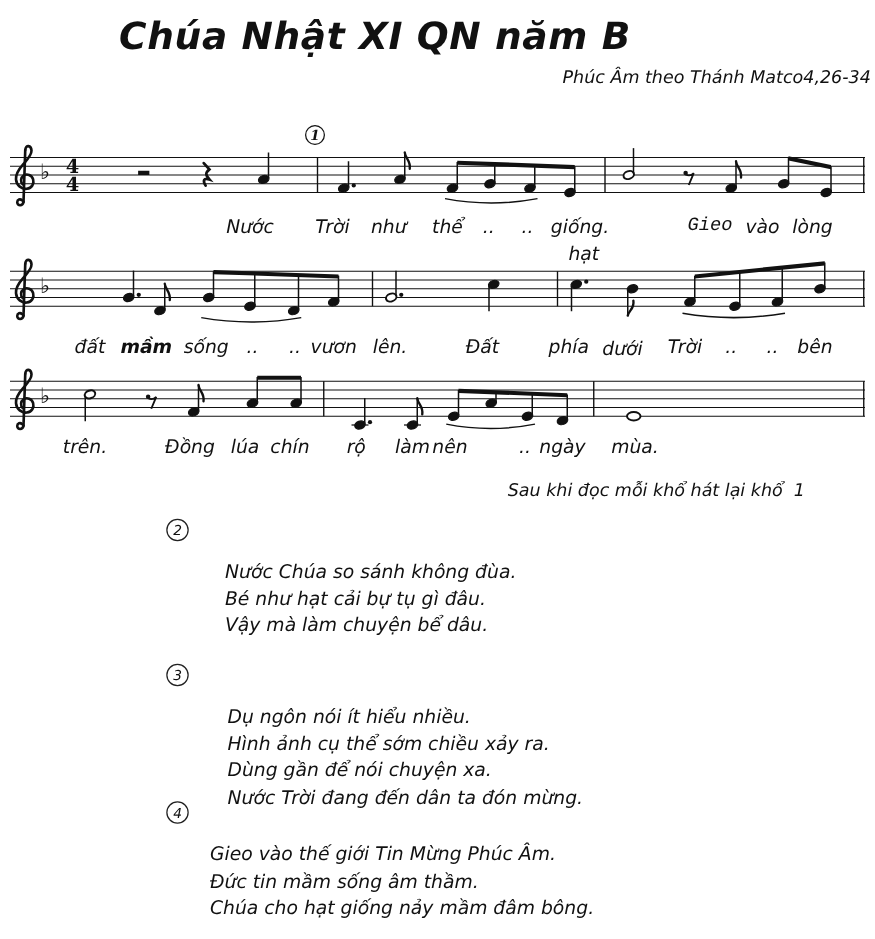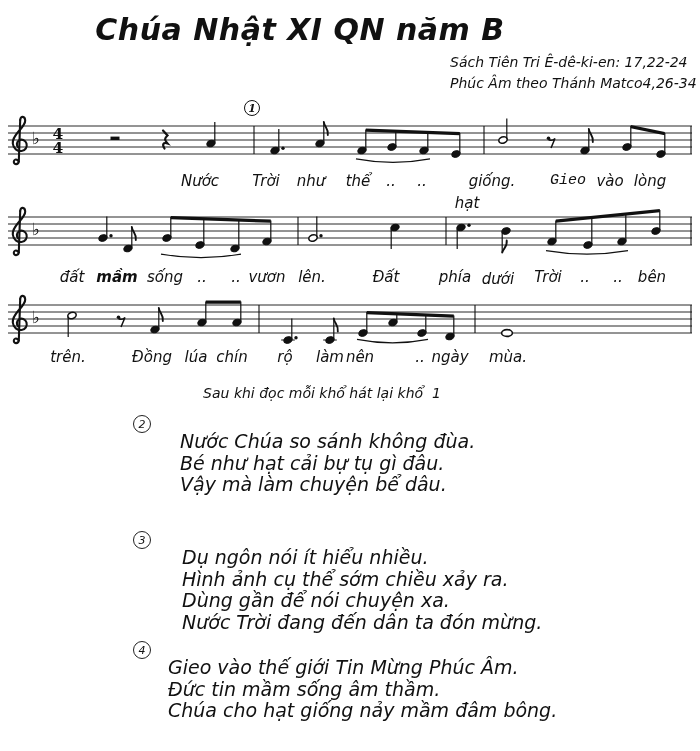--- a/index.html
+++ b/index.html
@@ -3,38 +3,37 @@
 <meta charset="utf-8">
 <style>
   html,body{margin:0;padding:0;background:#fff;}
   body{width:700px;height:751px;position:relative;overflow:hidden;
        font-family:"DejaVu Sans",sans-serif;color:#111;}
   .sheet{position:absolute;inset:0;background:#fff;}
   .title{position:absolute;top:12px;left:0;width:600px;text-align:center;
          font-style:italic;font-weight:bold;font-size:30px;letter-spacing:.5px;margin:0;}
   .refs{position:absolute;left:450px;top:52px;font-style:italic;font-size:14px;line-height:20.5px;}
   .lyric{position:absolute;transform:translateX(-50%);font-style:italic;font-size:15px;white-space:nowrap;}
-  .instruction{position:absolute;top:385px;left:0;width:644px;text-align:center;
+  .instruction{position:absolute;top:385px;left:0;width:644px;text-align:right;
                font-style:italic;font-size:14px;white-space:pre;}
   .verse{position:absolute;}
   .vnum{position:absolute;left:0;top:0;width:16px;height:16px;border:1.2px solid #222;
         border-radius:50%;font-size:11px;font-style:italic;display:flex;
         align-items:center;justify-content:center;}
-  .vlines{position:absolute;top:16px;font-style:italic;font-size:19px;line-height:21.5px;}
+  .vlines{position:absolute;top:32px;font-style:italic;font-size:15px;line-height:21.5px;}
   .vlines p{margin:0;white-space:pre;}
   svg{position:absolute;left:0;top:0;pointer-events:none;}
 </style>
 </head>
 <body>
 
 <div class="sheet">
   <h1 class="title">Chúa Nhật XI QN năm B</h1>
 
   <div class="refs">
-    <div>Sách Tiên Tri Ê-dê-ki-en: 17,22-24</div>
     <div>Phúc Âm theo Thánh Matco4,26-34</div>
   </div>
 
   <svg id="notation" width="700" height="751" viewBox="0 0 700 751">
       <g>
         <line x1="8" y1="126" x2="692" y2="126" stroke="#111111" stroke-width="0.9"></line>
         <line x1="8" y1="133" x2="692" y2="133" stroke="#111111" stroke-width="0.9"></line>
         <line x1="8" y1="140" x2="692" y2="140" stroke="#111111" stroke-width="0.9"></line>
         <line x1="8" y1="147" x2="692" y2="147" stroke="#111111" stroke-width="0.9"></line>
         <line x1="8" y1="154" x2="692" y2="154" stroke="#111111" stroke-width="0.9"></line>
@@ -202,21 +201,21 @@
     </svg>
 
   <div id="lyrics">
       <span class="lyric" style="left: 200px; top: 172px;">Nước</span>
       <span class="lyric" style="left: 266px; top: 172px;">Trời</span>
       <span class="lyric" style="left: 311px; top: 172px;">như</span>
       <span class="lyric" style="left: 358px; top: 172px;">thể</span>
       <span class="lyric" style="left: 391px; top: 172px;">..</span>
       <span class="lyric" style="left: 422px; top: 172px;">..</span>
       <span class="lyric" style="left: 467px; top: 172px; margin-top: 22px;">hạt</span>
-      <span class="lyric" style="left: 492px; top: 172px;">giống.</span>
+      <span class="lyric" style="left: 464px; top: 172px;">giống.</span>
       <span class="lyric" style="left: 568px; top: 172px; font-family: Liberation Mono, monospace;">Gieo</span>
       <span class="lyric" style="left: 610px; top: 172px;">vào</span>
       <span class="lyric" style="left: 650px; top: 172px;">lòng</span>
       <span class="lyric" style="left: 72px; top: 268px;">đất</span>
       <span class="lyric" style="left: 117px; top: 268px; font-weight: bold;">mầm</span>
       <span class="lyric" style="left: 165px; top: 268px;">sống</span>
       <span class="lyric" style="left: 202px; top: 268px;">..</span>
       <span class="lyric" style="left: 236px; top: 268px;">..</span>
       <span class="lyric" style="left: 267px; top: 268px;">vươn</span>
       <span class="lyric" style="left: 312px; top: 268px;">lên.</span>

